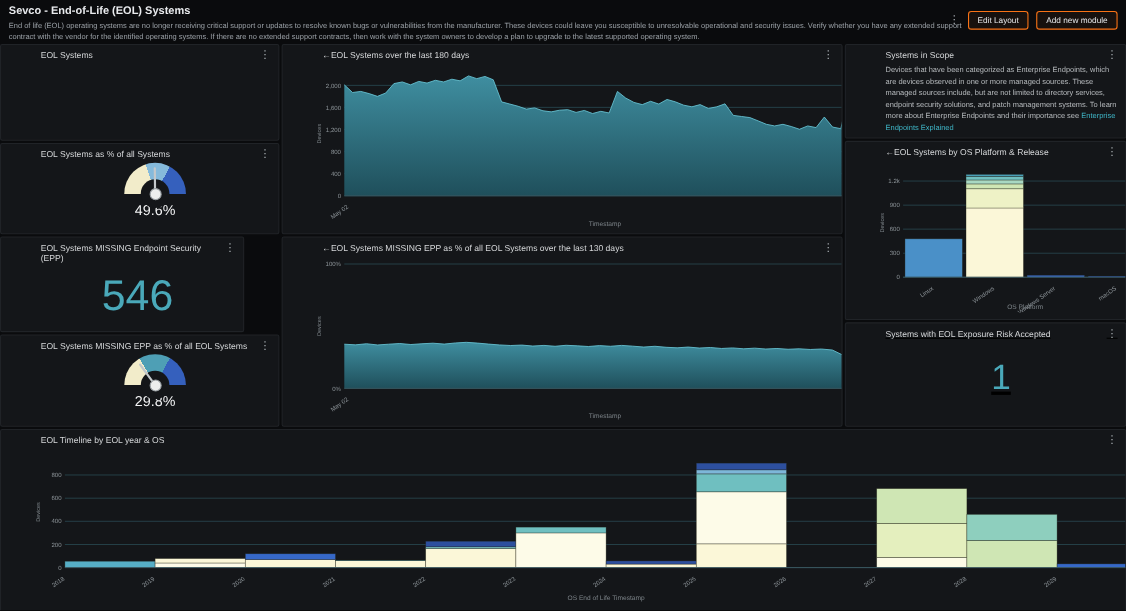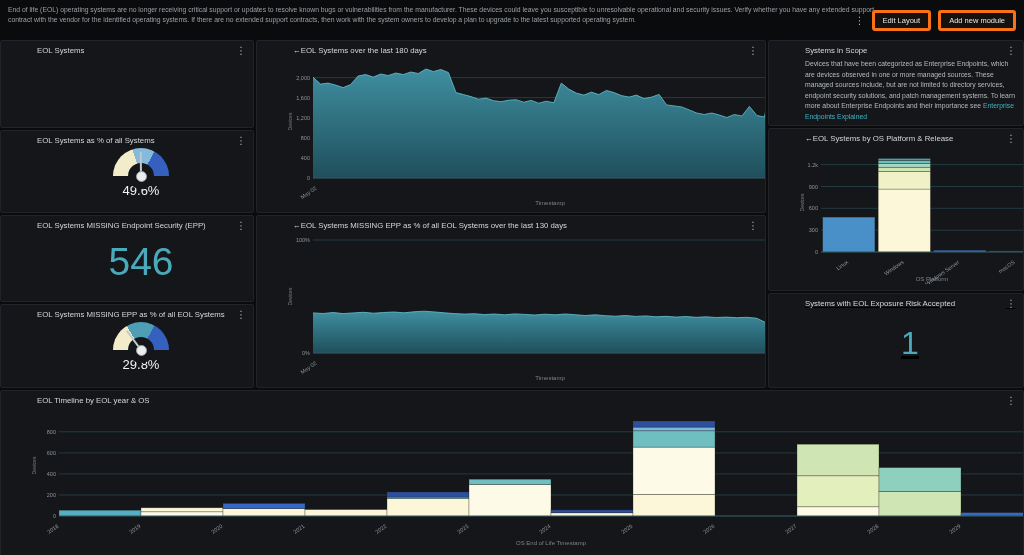--- a/index.html
+++ b/index.html
@@ -6,21 +6,21 @@
   *{box-sizing:border-box;}
   body{font-family:"Liberation Sans", sans-serif;}
   .stage{position:relative;width:1024px;height:555px;background:#0a0b0d;overflow:hidden;}
 
   
   .hdr{position:absolute;left:0;top:0;width:1024px;height:38px;padding:5px 8px 0 8px;}
   .hdr-title{font-size:10px;font-weight:bold;color:#e8eaed;margin-bottom:3px;}
   .hdr-desc{font-size:6.8px;line-height:1.5;color:#9aa0a6;width:885px;}
   .hdr-right{position:absolute;right:8px;top:10px;display:flex;align-items:center;gap:7px;}
   .kebab{color:#aeb4b8;font-size:10px;line-height:1;cursor:pointer;}
-  .hbtn{background:#17110e;border:3px solid #f97316;border-radius:3px;color:#e4e6e8;
+  .hbtn{background:#17110e;border:1px solid #f97316;border-radius:3px;color:#e4e6e8;
         font-size:7.5px;padding:3px 8px;cursor:pointer;font-family:inherit;}
 
   
   .card{position:absolute;background:#141619;border:1px solid #202327;border-radius:2px;overflow:hidden;padding-left:28px;}
   .card-h{display:flex;justify-content:space-between;align-items:flex-start;padding:5px 7px 1px 8px;}
   .card-t{font-size:7.8px;color:#d5d7d9;}
   .card-t.link-t{cursor:pointer;}
   .card-body{display:flex;flex-direction:column;align-items:center;justify-content:center;}
 
   .big-num{color:#4aa9ba;font-weight:300;text-align:center;}
@@ -39,20 +39,21 @@
   .scope-link{color:#3fb5c6;cursor:pointer;}
 
   .chart-host{display:block;}
 </style>
 </head>
 <body>
 
 <div class="stage">
 
   <div class="hdr">
+    <div class="hdr-title">Sevco - End-of-Life (EOL) Systems</div>
     <div class="hdr-desc">End of life (EOL) operating systems are no longer receiving critical support or updates to resolve known bugs or vulnerabilities from the manufacturer. These devices could leave you susceptible to unresolvable operational and security issues. Verify whether you have any extended support contract with the vendor for the identified operating systems. If there are no extended support contracts, then work with the system owners to develop a plan to upgrade to the latest supported operating system.</div>
     <div class="hdr-right">
       <span class="kebab">⋮</span>
       <button class="hbtn">Edit Layout</button>
       <button class="hbtn">Add new module</button>
     </div>
   </div>
 
   <div class="card" style="left:0;top:40px;width:254px;height:88px;">
     <div class="card-h">
@@ -68,21 +69,21 @@
     </div>
     <div class="gauge">
       <div class="gauge-arc" style="background: conic-gradient(from 270deg, rgb(242, 236, 202) 0deg, rgb(242, 236, 202) 72deg, rgb(133, 186, 219) 72deg, rgb(133, 186, 219) 118.8deg, rgb(53, 96, 189) 118.8deg, rgb(53, 96, 189) 180deg, transparent 180deg, transparent 360deg);"></div>
       <div class="gauge-hole"></div>
       <div class="gauge-needle" style="transform: rotate(-0.7deg);"></div>
       <div class="gauge-hub"></div>
     </div>
     <div class="gauge-value">49.6%</div>
   </div>
 
-  <div class="card" style="left:0;top:215px;width:254px;height:87px;">
+  <div class="card" style="left:0;top:215px;width:222px;height:87px;">
     <div class="card-h">
       <span class="card-t">EOL Systems MISSING Endpoint Security (EPP)</span>
       <span class="kebab">⋮</span>
     </div>
     <div class="card-body" style="height:60px;">
       <div class="big-num" style="font-size:39px;">546</div>
     </div>
   </div>
 
   <div class="card" style="left:0;top:304px;width:254px;height:84px;">

